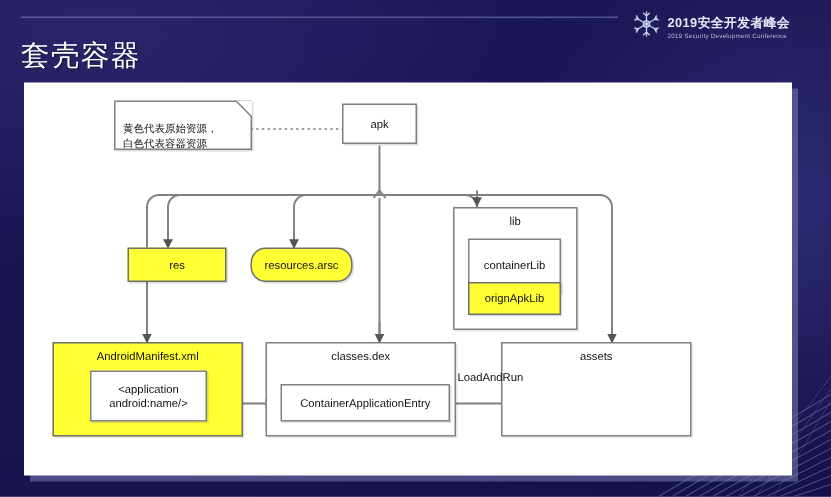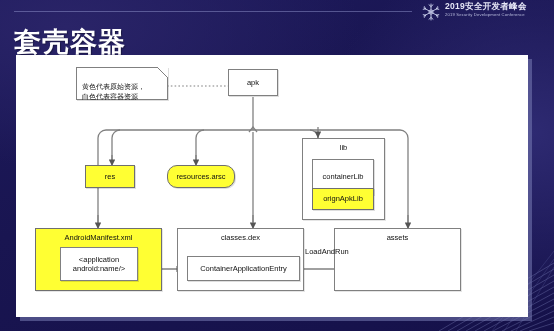--- a/index.html
+++ b/index.html
@@ -29,21 +29,21 @@
     height: 1px;
     background: rgba(155,160,215,0.45);
   }
   #logo {
     position: absolute;
     right: 8px;
     top: 2px;
     width: 125px;
     height: 24px;
     display: flex;
-    align-items: flex-start;
+    align-items: flex-end;
     gap: 4px;
   }
   #logo-mark {
     width: 20px;
     height: 20px;
     flex: 0 0 20px;
     position: relative;
   }
   #logo-mark svg { display: block; }
   #logo-text { line-height: 1; }
@@ -59,22 +59,22 @@
     color: #b9bcdd;
     letter-spacing: 0.15px;
     white-space: nowrap;
     margin-top: 2px;
   }
 
   #page-title {
     position: absolute;
     left: 14px;
     top: 24px;
-    font-size: 27px;
-    font-weight: bold;
+    font-size: 19px;
+    font-weight: normal;
     color: #ffffff;
     letter-spacing: 1px;
     text-shadow: 1px 1px 1px rgba(0,0,0,0.35);
   }
 
   
   #deco {
     position: absolute;
     right: 0;
     bottom: 0;
@@ -274,21 +274,21 @@
 白色代表容器资源</span>
       <svg style="position:absolute; right:-1px; top:-1px;" width="11" height="11" viewBox="0 0 11 11">
         <path d="M0,0 L11,11 L11,0 Z" fill="#ffffff"></path>
         <path d="M0,0 L11,11" stroke="#808080" stroke-width="1" fill="none"></path>
         <path d="M0,0 L0,0" stroke="#808080" stroke-width="1"></path>
       </svg>
     </div>
 
     <div class="node" style="left:212px; top:14px; width:50px; height:27px;">apk</div>
 
-    <div class="node yellow" style="left:69px; top:110px; width:50px; height:23px;">res</div>
+    <div class="node yellow" style="left:69px; top:110px; width:66px; height:23px;">res</div>
 
     <div class="node yellow" style="left:151px; top:110px; width:68px; height:23px;border-radius:10px;">resources.arsc</div>
 
     <div class="node group" style="left:286px; top:83px; width:83px; height:82px;">
       <span class="grouplabel">lib</span>
     </div>
     <div class="node" style="left:296px; top:104px; width:62px; height:36px;">containerLib</div>
     <div class="node yellow" style="left:296px; top:133px; width:62px; height:22px;">orignApkLib</div>
 
     <div class="node yellow group" style="left:19px; top:173px; width:127px; height:63px;">

